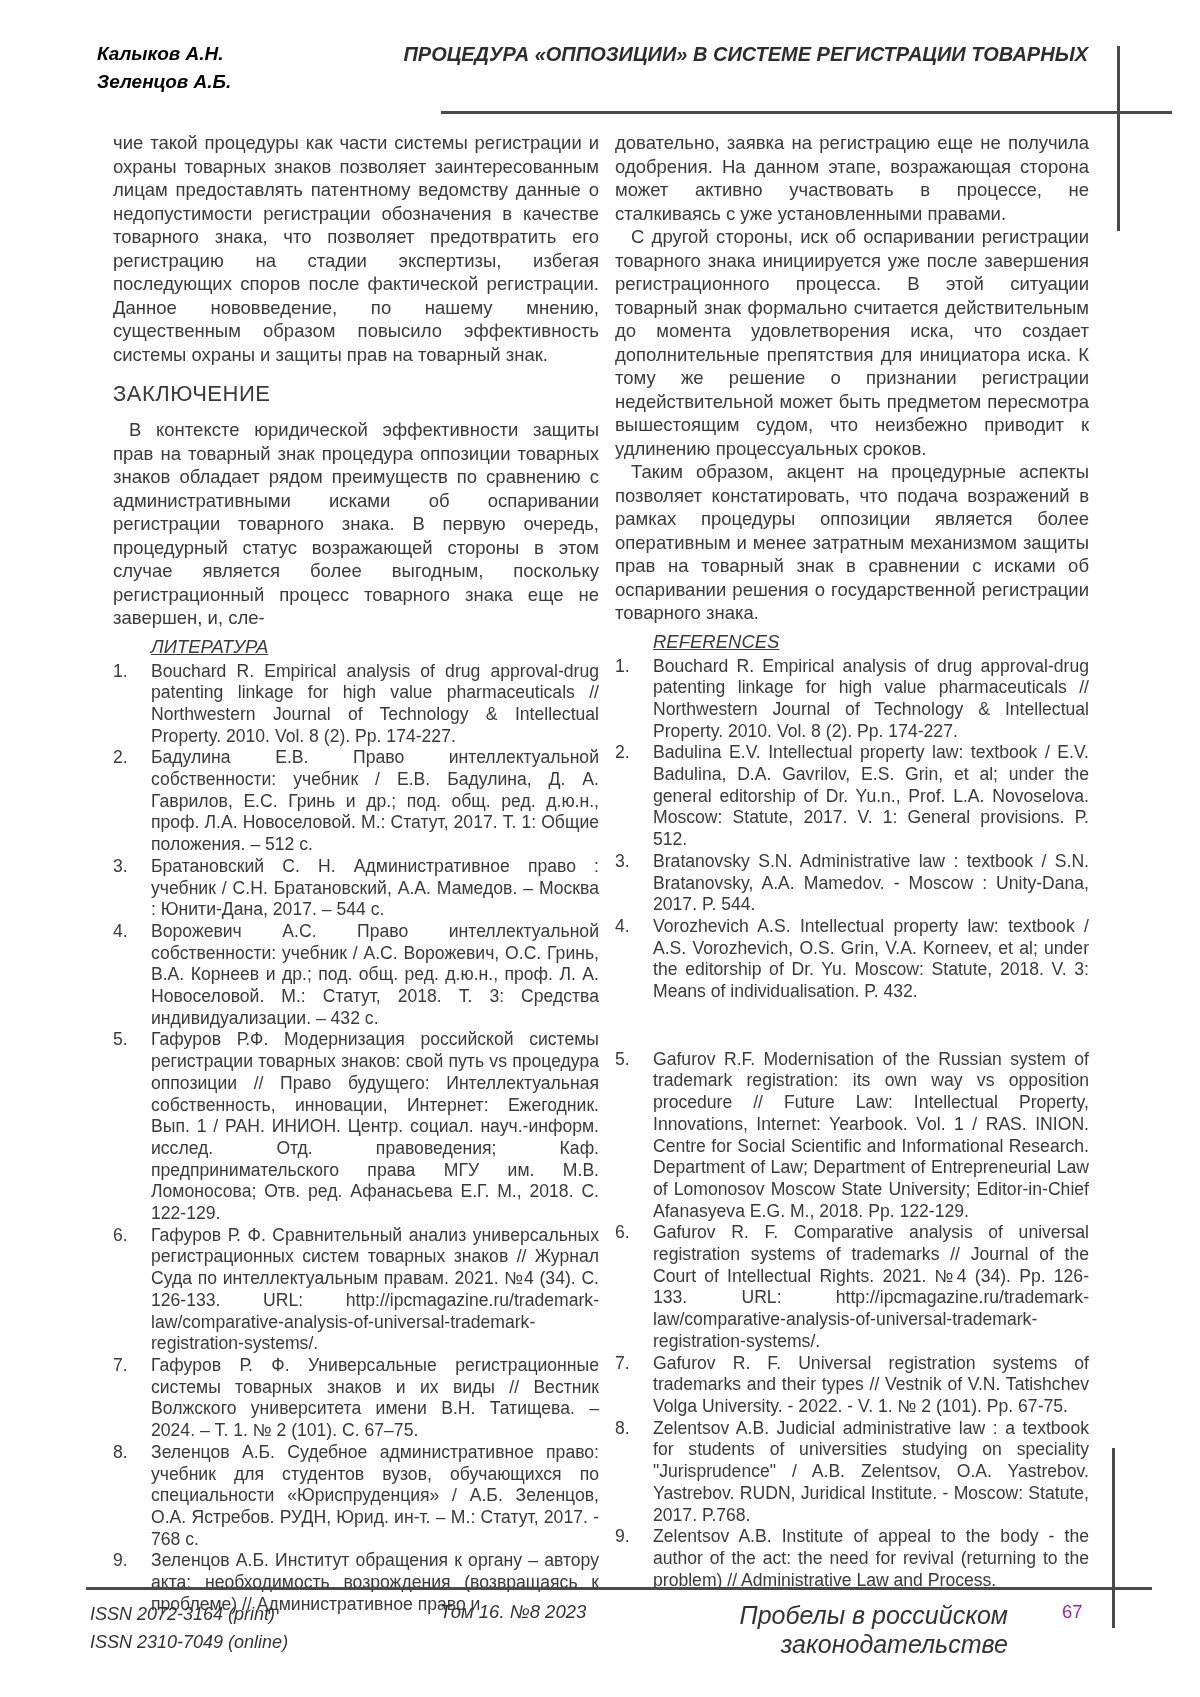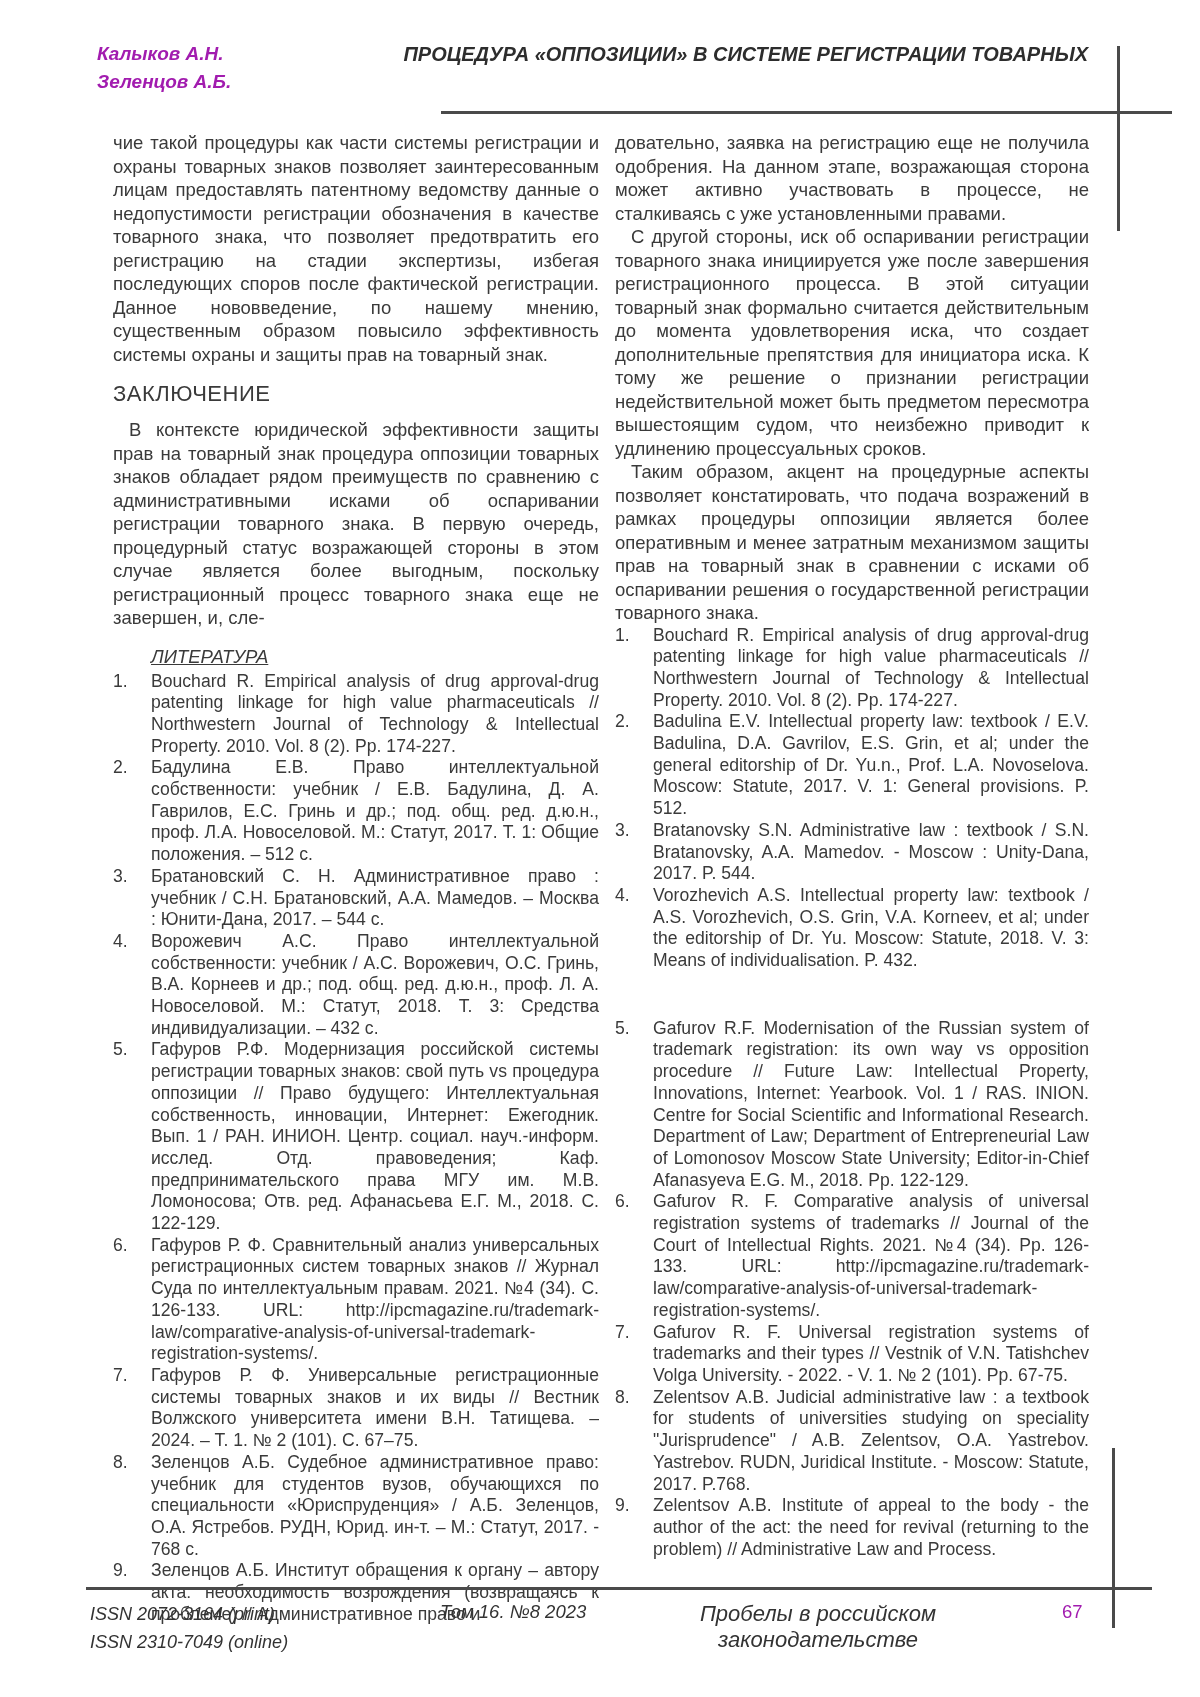--- a/index.html
+++ b/index.html
@@ -7,60 +7,60 @@
   body {
     width:1200px; height:1697px; position:relative; overflow:hidden;
     font-family:"Liberation Sans","DejaVu Sans",sans-serif;
     color:#3a3a3a;
   }
   .page { position:absolute; inset:0; background:#fff; }
 
   
   .authors {
     position:absolute; left:97px; top:40px;
-    font-weight:bold; font-style:italic; font-size:19px; line-height:28px; color:#a21caf;
+    font-weight:bold; font-style:italic; font-size:19px; line-height:28px; color:#000000;
   }
   .title {
     position:absolute; left:300px; top:40px; width:788px; text-align:right;
     font-weight:bold; font-style:italic; font-size:20px; line-height:28px; color:#2d2d2d;
   }
   .rule-top  { position:absolute; left:441px;  top:111px;  width:731px;  height:3px; background:#4a4a4a; }
   .vert-top  { position:absolute; left:1117px; top:46px;   width:3px;  height:185px; background:#4a4a4a; }
 
   
   .col { position:absolute; top:131px; font-size:18.5px; line-height:23.5px; text-align:justify; }
   .col-left  { left:113px; width:486px; }
   .col-right { left:615px; width:474px; }
   .col p { text-align:justify; }
   p.indent { text-indent:16px; }
 
   h2.section {
     font-size:22px; line-height:26px; font-weight:400; letter-spacing:0.5px;
     color:#3a3a3a; margin:15px 0 11px 0; text-align:left;
   }
   .list-heading {
-    margin:15px 0 2px 38px; font-style:italic; text-decoration:underline;
+    margin:5px 0 2px 38px; font-style:italic; text-decoration:underline;
     font-size:18.5px; line-height:24px; text-align:left;
   }
   .ref-list { }
   .ref-item {
     position:relative; padding-left:38px;
     font-size:17.6px; line-height:21.7px; text-align:justify;
   }
   .ref-num { position:absolute; left:0; top:0; font-style:normal; }
   .ref-author { }
   
   .col-right .ref-list > div:nth-of-type(5) { margin-top:46px; }
 
   
   .rule-bottom { position:absolute; left:86px;   top:1587px; width:1066px; height:3px; background:#4a4a4a; }
   .vert-bottom { position:absolute; left:1112px; top:1448px; width:3px; height:180px; background:#4a4a4a; }
   .footer-issn    { position:absolute; left:90px;  top:1600px; font-style:italic; font-size:18px; line-height:28px; color:#333; }
   .footer-volume  { position:absolute; left:440px; top:1601px; font-style:italic; font-size:18.5px; color:#333; }
-  .footer-journal { position:absolute; left:600px; top:1601px; width:436px; text-align:center; font-style:italic; font-size:22px; color:#333; }
+  .footer-journal { position:absolute; left:572px; top:1601px; width:436px; text-align:right; font-style:italic; font-size:25px; color:#333; }
   .footer-page    { position:absolute; left:1062px; top:1601px; font-size:18.5px; color:#a21caf; }
 </style>
 </head>
 <body>
 
 <div class="page">
 
   <div class="authors">
     <div>Калыков А.Н.</div>
     <div>Зеленцов А.Б.</div>
@@ -113,20 +113,21 @@
         <div class="ref-item">
           <span class="ref-num">9.</span><span class="ref-author">Зеленцов А.Б.</span><span class="ref-text"> Институт обращения к органу – автору акта: необходимость возрождения (возвращаясь к проблеме) // Административное право и</span>
         </div>
       </div>
   </div>
 
   <div class="col col-right">
     <p>довательно, заявка на регистрацию еще не получила одобрения. На данном этапе, возражающая сторона может активно участвовать в процессе, не сталкиваясь с уже установленными правами.</p>
     <p class="indent">С другой стороны, иск об оспаривании регистрации товарного знака инициируется уже после завершения регистрационного процесса. В этой ситуации товарный знак формально считается действительным до момента удовлетворения иска, что создает дополнительные препятствия для инициатора иска. К тому же решение о признании регистрации недействительной может быть предметом пересмотра вышестоящим судом, что неизбежно приводит к удлинению процессуальных сроков.</p>
     <p class="indent">Таким образом, акцент на процедурные аспекты позволяет констатировать, что подача возражений в рамках процедуры оппозиции является более оперативным и менее затратным механизмом защиты прав на товарный знак в сравнении с исками об оспаривании решения о государственной регистрации товарного знака.</p>
+    <div class="list-heading">REFERENCES</div>
     <div class="ref-list">
 
         <div class="ref-item">
           <span class="ref-num">1.</span><span class="ref-author">Bouchard R.</span><span class="ref-text"> Empirical analysis of drug approval-drug patenting linkage for high value pharmaceuticals // Northwestern Journal of Technology &amp; Intellectual Property. 2010. Vol. 8 (2). Pp. 174-227.</span>
         </div>
 
         <div class="ref-item">
           <span class="ref-num">2.</span><span class="ref-author">Badulina E.V.</span><span class="ref-text"> Intellectual property law: textbook / E.V. Badulina, D.A. Gavrilov, E.S. Grin, et al; under the general editorship of Dr. Yu.n., Prof. L.A. Novoselova. Moscow: Statute, 2017. V. 1: General provisions. P. 512.</span>
         </div>
 

